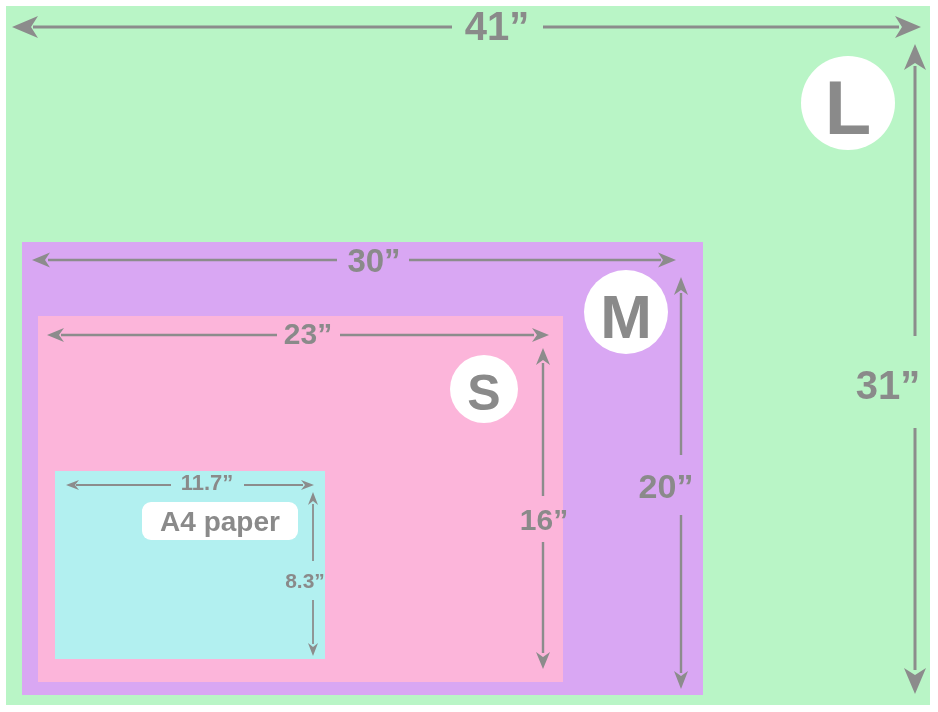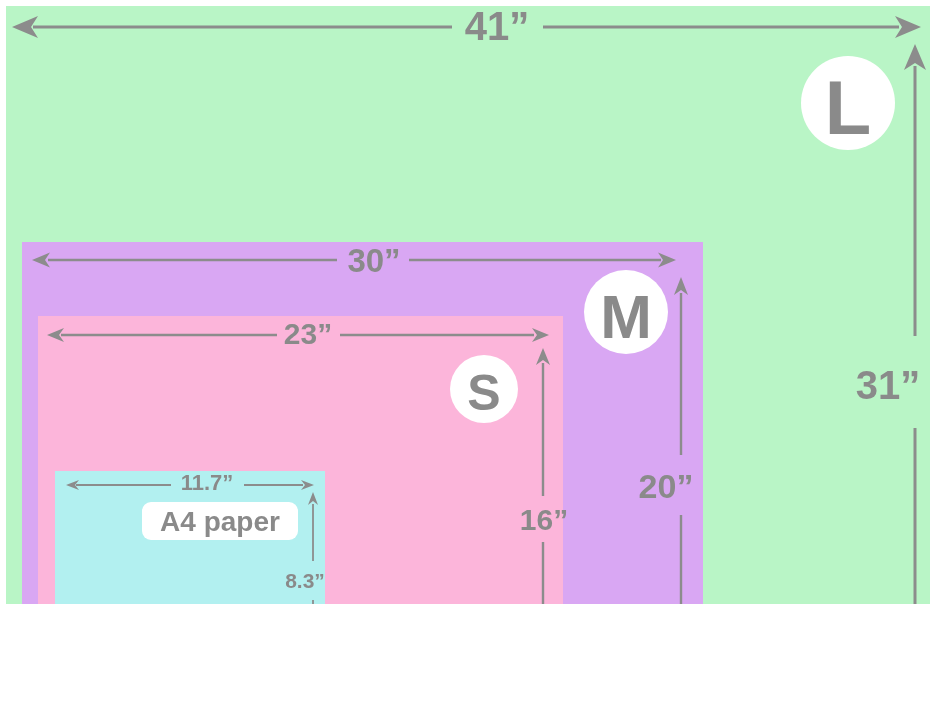--- a/index.html
+++ b/index.html
@@ -1,19 +1,19 @@
 <!DOCTYPE html>
 <html style="--page_bg: #ffffff; --dim_line: #8c8c8c; --dim_text: #8a8a8a; --badge_bg: #ffffff; --a4_label_bg: #ffffff;"><head>
 <meta charset="utf-8">
 <style>
   html, body { margin: 0; padding: 0; background: var(--page_bg, #ffffff); }
   .canvas {
     position: relative;
     width: 938px;
-    height: 604px;
+    height: 712px;
     background: var(--page_bg, #ffffff);
     overflow: hidden;
   }
   svg { display: block; }
   
   .dim line { stroke: var(--dim_line, #8c8c8c); }
   .dim path { fill: var(--dim_line, #8c8c8c); stroke: none; }
   .dim.xl line { stroke-width: 3; }
   .dim.md line { stroke-width: 2.4; }
   .dim.sm line { stroke-width: 1.8; }

